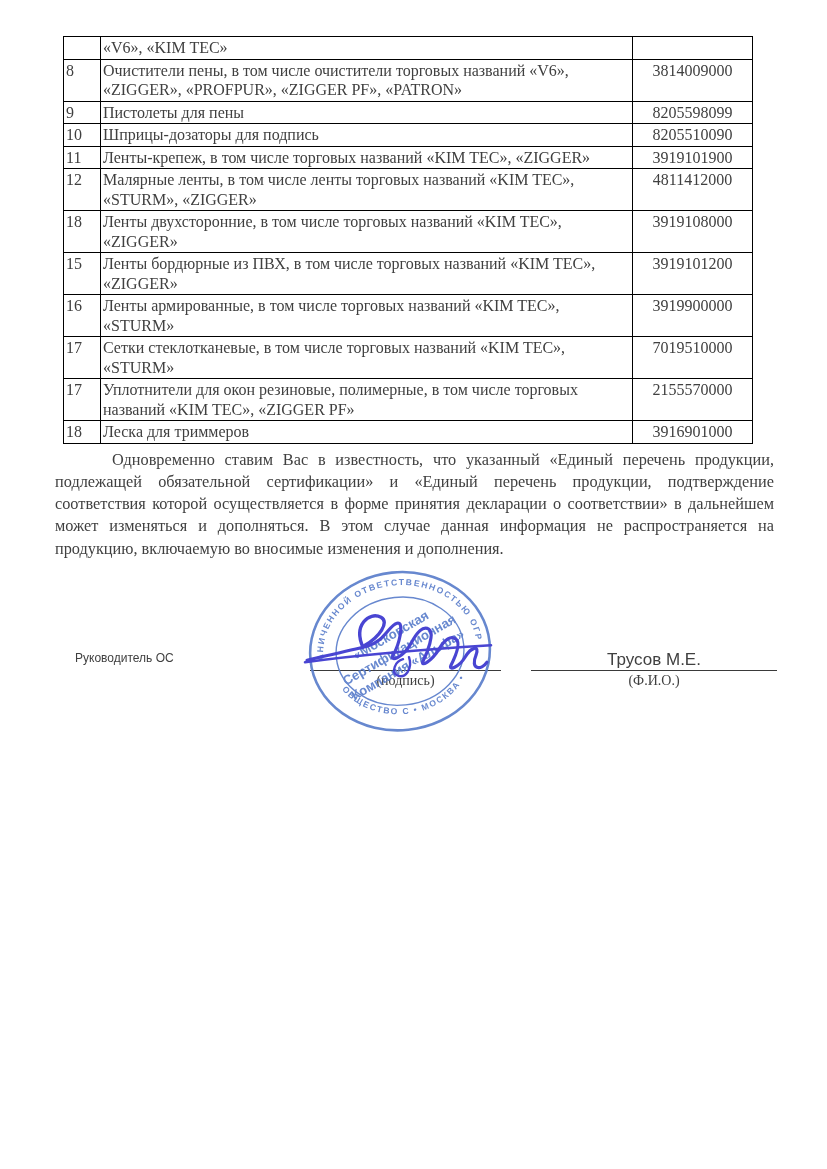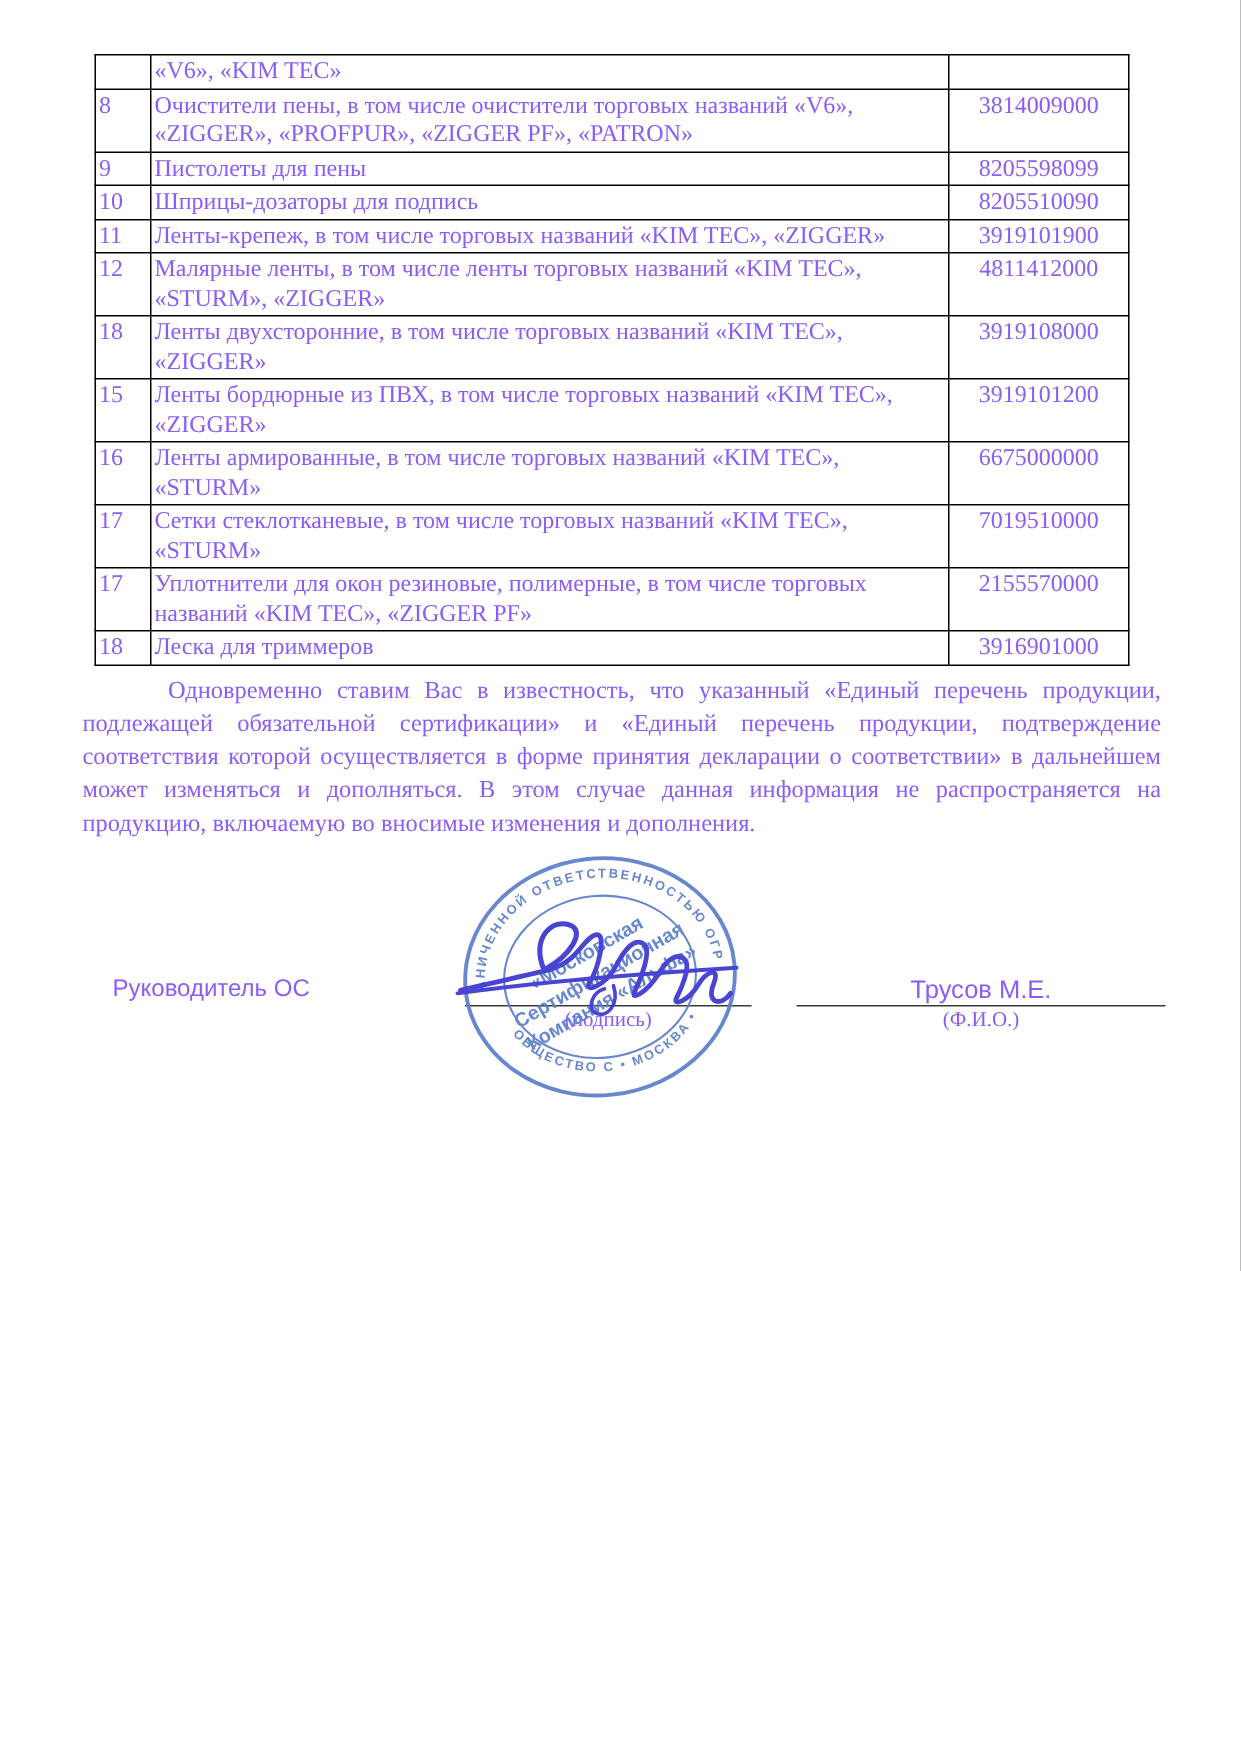--- a/index.html
+++ b/index.html
@@ -2,21 +2,21 @@
 <html lang="ru" style="--stamp-ink: #5b7ecb; --sig-ink: #3a36cf;"><head>
 <meta charset="utf-8">
 <style>
   html,body{margin:0;padding:0;background:#888;}
   .page{
     position:relative;
     width:827px;height:1169px;
     background:#ffffff;
     overflow:hidden;
     font-family:"Liberation Serif", serif;
-    color:#8b5cf6;
+    color:#404040;
     text-decoration:underline;
   }
   
   .content{position:absolute;top:36px;left:0;right:0;}
   table.products{
     margin-left:63px;
     width:689px;
     border-collapse:collapse;
     table-layout:fixed;
     font-family:"Liberation Serif", serif;
@@ -38,21 +38,21 @@
     width:719px;
     font-size:16.3px;
     line-height:22.3px;
     text-align:justify;
     text-indent:57px;
   }
   
   .sig-role{
     position:absolute;left:75px;top:651px;
     font-family:"Liberation Sans", sans-serif;
-    font-size:16px;
+    font-size:12px;
   }
   .sig-name{
     position:absolute;left:531px;top:650px;width:246px;
     text-align:center;
     font-family:"Liberation Sans", sans-serif;
     font-size:17px;
   }
   .sig-line{position:absolute;top:670px;border-top:1px solid #3a3a3a;height:0;}
   .sig-line.left{left:310px;width:191px;}
   .sig-line.right{left:531px;width:246px;}
@@ -125,21 +125,21 @@
             <td class="c-code">3919108000</td>
           </tr>
           <tr>
             <td class="c-num">15</td>
             <td class="c-desc">Ленты бордюрные из ПВХ, в том числе торговых названий «KIM TEC», «ZIGGER»</td>
             <td class="c-code">3919101200</td>
           </tr>
           <tr>
             <td class="c-num">16</td>
             <td class="c-desc">Ленты армированные, в том числе торговых названий «KIM TEC», «STURM»</td>
-            <td class="c-code">6675000000</td>
+            <td class="c-code">3919900000</td>
           </tr>
           <tr>
             <td class="c-num">17</td>
             <td class="c-desc">Сетки стеклотканевые, в том числе торговых названий «KIM TEC», «STURM»</td>
             <td class="c-code">7019510000</td>
           </tr>
           <tr>
             <td class="c-num">17</td>
             <td class="c-desc">Уплотнители для окон резиновые, полимерные, в том числе торговых названий «KIM TEC», «ZIGGER PF»</td>
             <td class="c-code">2155570000</td>

